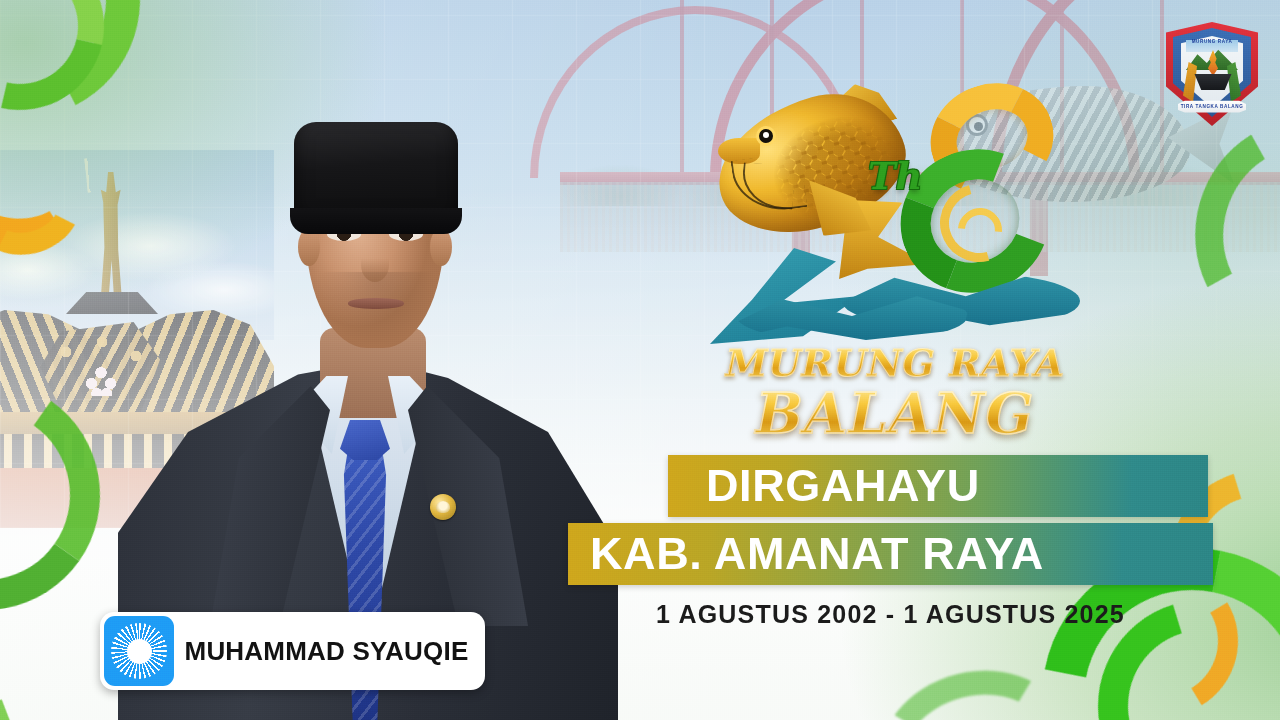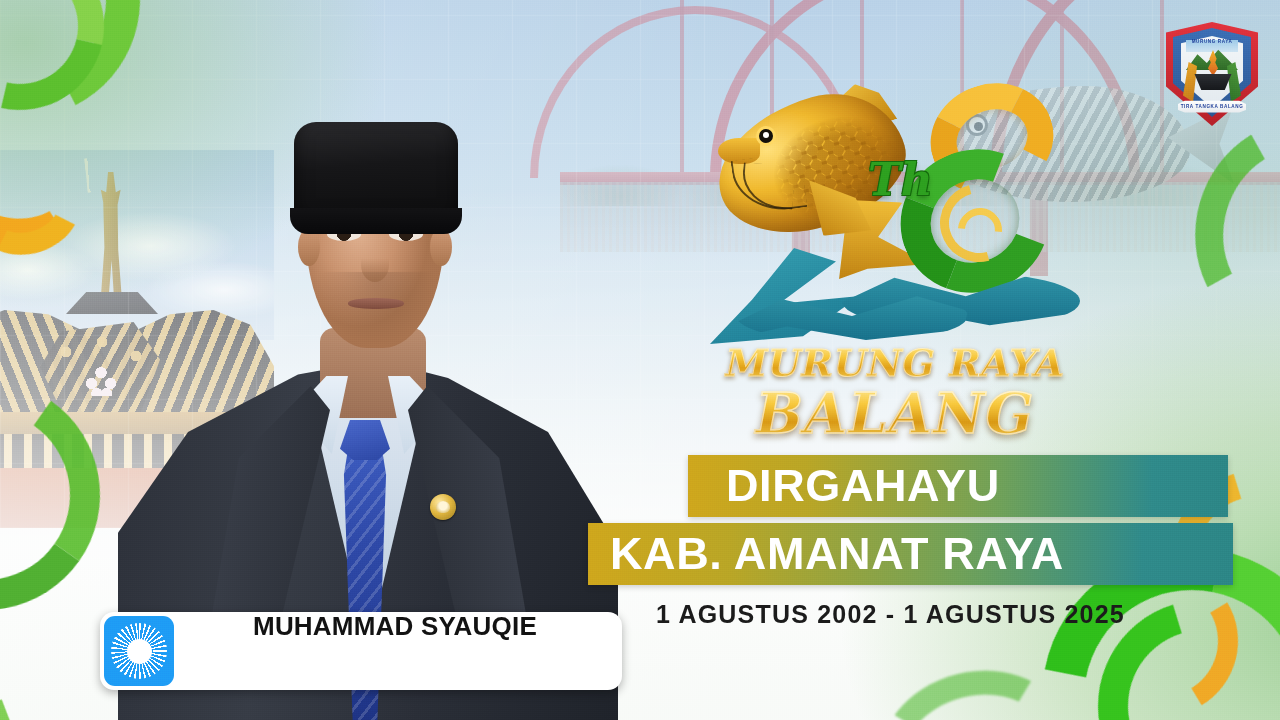--- a/index.html
+++ b/index.html
@@ -581,21 +581,21 @@
   }
   .three-curl2 {
     position:absolute; left:62px; top:124px; width:44px; height:44px;
     border:7px solid #f5cb4e; border-left-color:transparent; border-bottom-color:transparent;
     border-radius:50%;
     transform:rotate(-40deg);
   }
   .th-label {
     position:absolute; left:168px; top:96px;
     font-family:"DejaVu Serif", serif; font-weight:bold; font-style:italic;
-    font-size:44px;
+    font-size:37px;
     color:#2da01f;
     text-shadow:
       -1px -1px 0 #146b0c, 1px -1px 0 #146b0c,
       -1px 1px 0 #146b0c, 1px 1px 0 #146b0c,
       0 3px 5px rgba(0,0,0,.3);
     text-align: right;
   }
 
   
   .waves { position:absolute; left:0; top:188px; width:380px; height:110px; }
@@ -632,42 +632,41 @@
   }
 
   
   .banner {
     position:absolute;
     background:linear-gradient(90deg,#cfa71c 0%,#b9a626 22%,#6fa159 58%,#2f8a8a 86%,#2c8686 100%);
     color:#fff; font-weight:bold;
     display:flex; align-items:center;
     letter-spacing:.6px;
     box-shadow:0 2px 6px rgba(0,0,0,.18);
-    margin-left:20px;
   }
   .banner-1 {
     left:668px; top:455px; width:540px; height:62px;
     padding-left:38px; font-size:45px;
   }
   .banner-2 {
     left:568px; top:523px; width:645px; height:62px;
     padding-left:22px; font-size:45px;
   }
   .date-line {
     position:absolute; left:568px; top:600px; width:645px;
     text-align:center;
     font-size:25px; font-weight:bold; color:#1b1b1b;
     letter-spacing:1.2px;
   }
 
   
   .nameplate {
-    position:absolute; left:100px; top:612px; width:522px; height:78px;
+    position:absolute; left:100px; top:612px; width:385px; height:78px;
     background:#ffffff; border-radius:14px;
-    display:flex; 
+    display:flex; align-items:center;
     box-shadow:0 3px 10px rgba(0,0,0,.3);
     overflow:hidden;
   }
   .np-logo {
     width:70px; height:70px; margin:4px 0 4px 4px; flex:none;
     border-radius:11px; background:#1e9cf5;
     position:relative;
   }
   .np-logo .rays {
     position:absolute; inset:7px; border-radius:50%;

